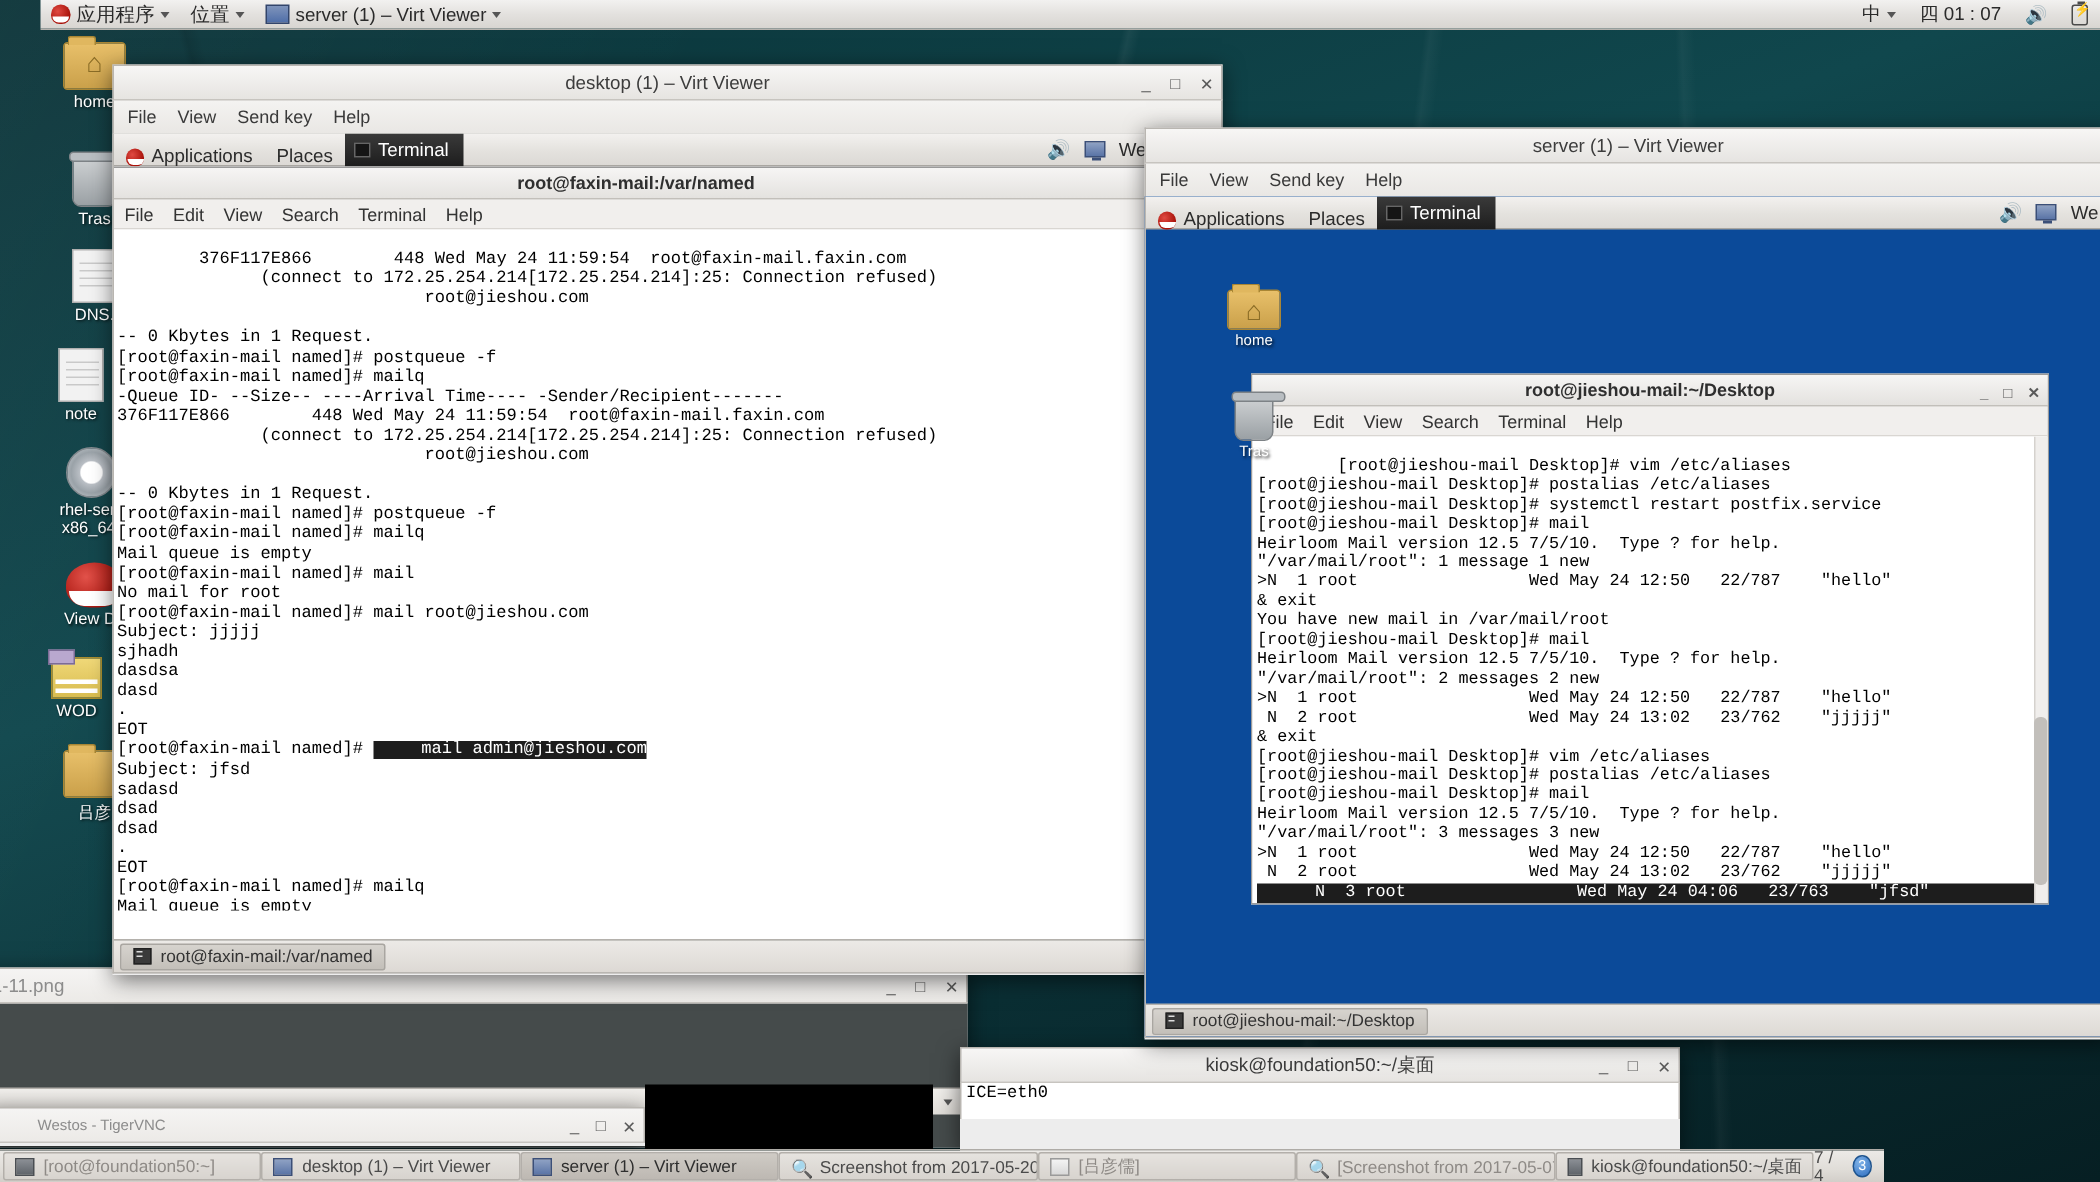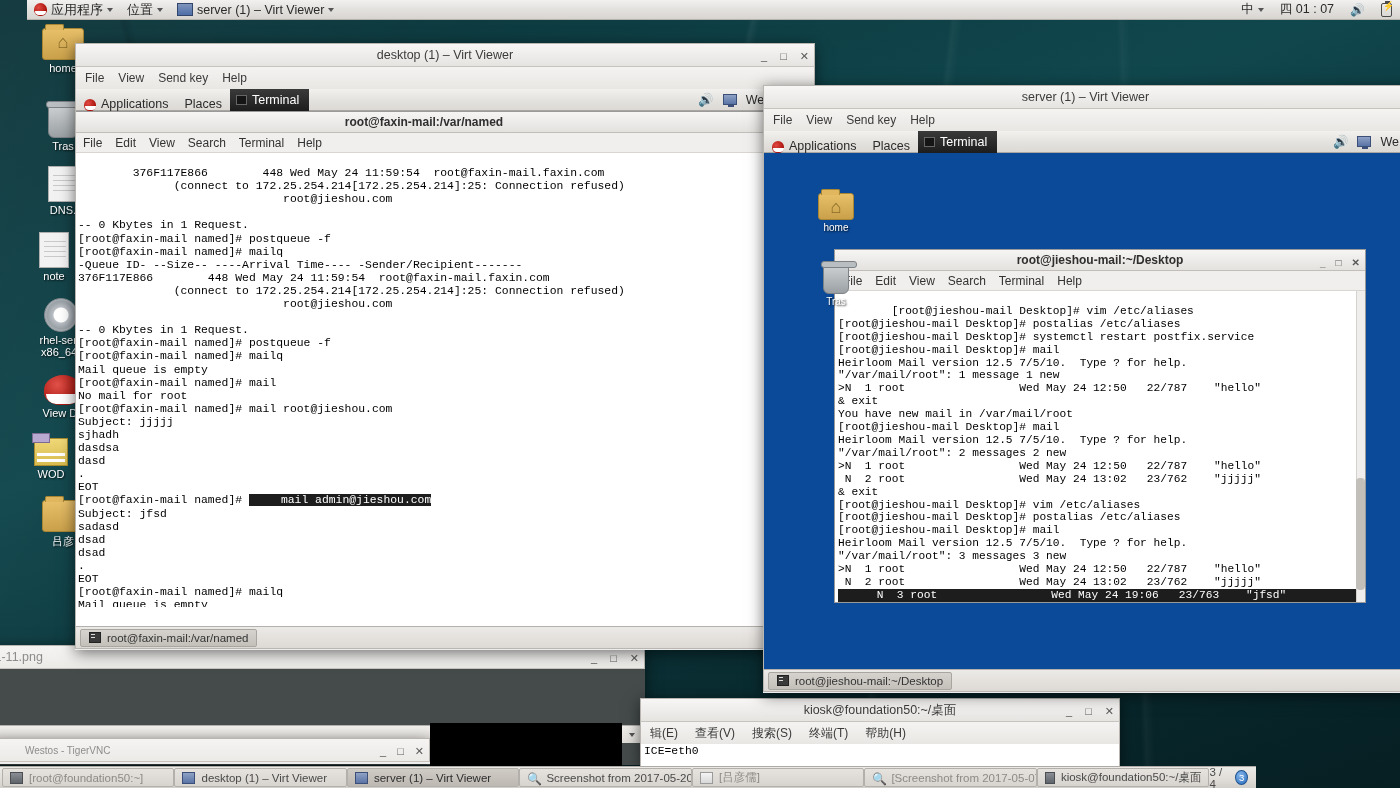--- a/index.html
+++ b/index.html
@@ -243,27 +243,20 @@
 <div style="position:absolute;left:430px;top:723px;width:192px;height:43px;background:#000;z-index:11;"></div>
 
 <div class="win" style="left:640px;top:698px;width:480px;height:70px;z-index:14;">
   <div class="win-title">
     <span>kiosk@foundation50:~/桌面</span>
     <span class="win-btns">
       <span>_</span>
       <span>□</span>
       <span>✕</span>
     </span>
-  </div>
-  <div class="win-menu" style="gap:17px;">
-    <span>辑(E)</span>
-    <span>查看(V)</span>
-    <span>搜索(S)</span>
-    <span>终端(T)</span>
-    <span>帮助(H)</span>
   </div>
   <div class="term-body" style="height:24px;border-left:1px solid #b9b6b1;border-right:1px solid #b9b6b1;">ICE=eth0</div>
 </div>
 
 <div class="win" style="left:75px;top:43px;width:740px;height:607px;z-index:20;">
   <div class="win-title">
     <span>desktop (1) – Virt Viewer</span>
     <span class="win-btns">
       <span>_</span>
       <span>□</span>
@@ -429,21 +422,21 @@
 &gt;N  1 root                 Wed May 24 12:50   22/787    "hello"
  N  2 root                 Wed May 24 13:02   23/762    "jjjjj"
 &amp; exit
 [root@jieshou-mail Desktop]# vim /etc/aliases
 [root@jieshou-mail Desktop]# postalias /etc/aliases
 [root@jieshou-mail Desktop]# mail
 Heirloom Mail version 12.5 7/5/10.  Type ? for help.
 "/var/mail/root": 3 messages 3 new
 &gt;N  1 root                 Wed May 24 12:50   22/787    "hello"
  N  2 root                 Wed May 24 13:02   23/762    "jjjjj"
-</span><span class="inv" style="display:inline-block;width:100%;"> N  3 root                 Wed May 24 19:06   23/763    "jfsd"</span>
+</span><span class="inv" style="display:inline-block;width:100%;"> N  3 root                 Wed May 24 04:06   23/763    "jfsd"</span>
 <span>&amp; </span><span class="cur"></span>
         <div style="position:absolute;right:0;top:0;width:9px;height:100%;background:#f0eeec;border-left:1px solid #d5d2ce;">
           <div style="position:absolute;right:0;top:60%;width:9px;height:36%;background:#c2bfbb;border-radius:4px;"></div>
         </div>
       </div>
     </div>
 
     <div class="vm-taskbar" style="position:absolute;left:0;bottom:0;width:100%;">
       <div class="vm-task-btn">
         <span class="tb-ico"></span>
@@ -476,16 +469,16 @@
   </div>
   <div class="task-btn dim" style="width:196px;">
     <span class="tb-ico2 shot">🔍</span>
     <span>[Screenshot from 2017-05-07 ⋯</span>
   </div>
   <div class="task-btn" style="width:196px;">
     <span class="tb-ico2"></span>
     <span>kiosk@foundation50:~/桌面</span>
   </div>
   <div id="task-right">
-    <span>3 / 4</span>
+    <span>7 / 4</span>
     <span class="ws-badge">3</span>
   </div>
 </div>
 
 </body></html>

